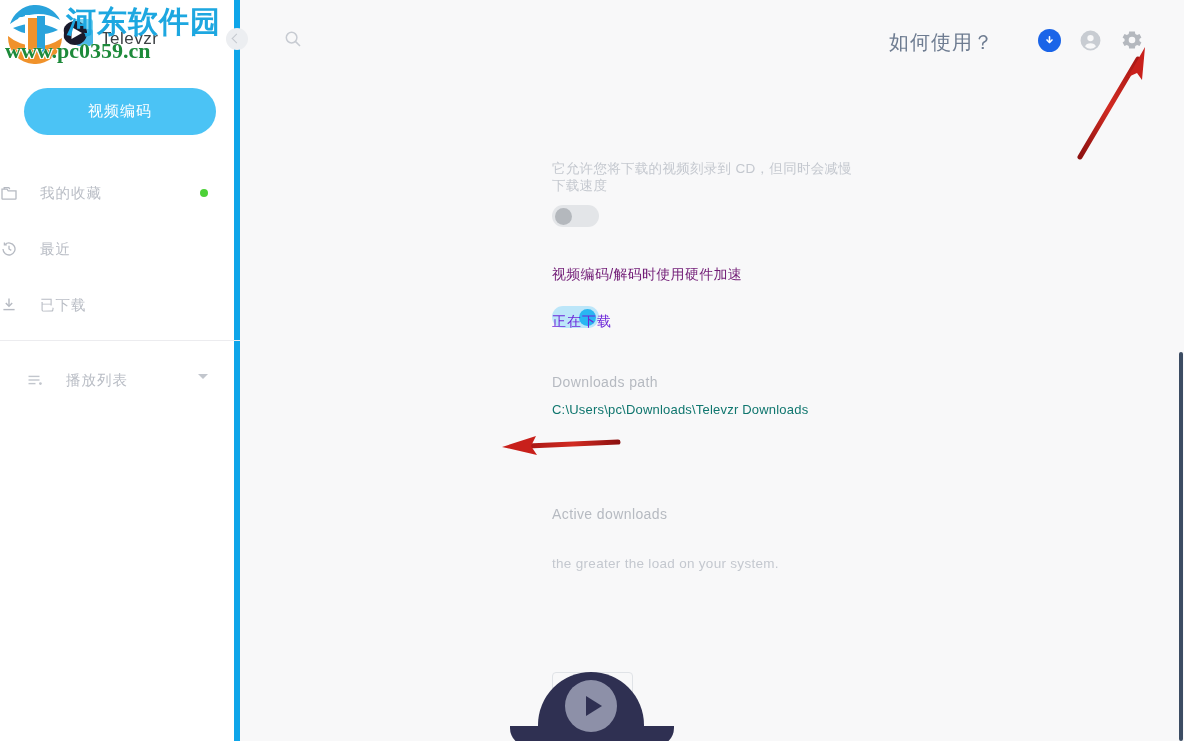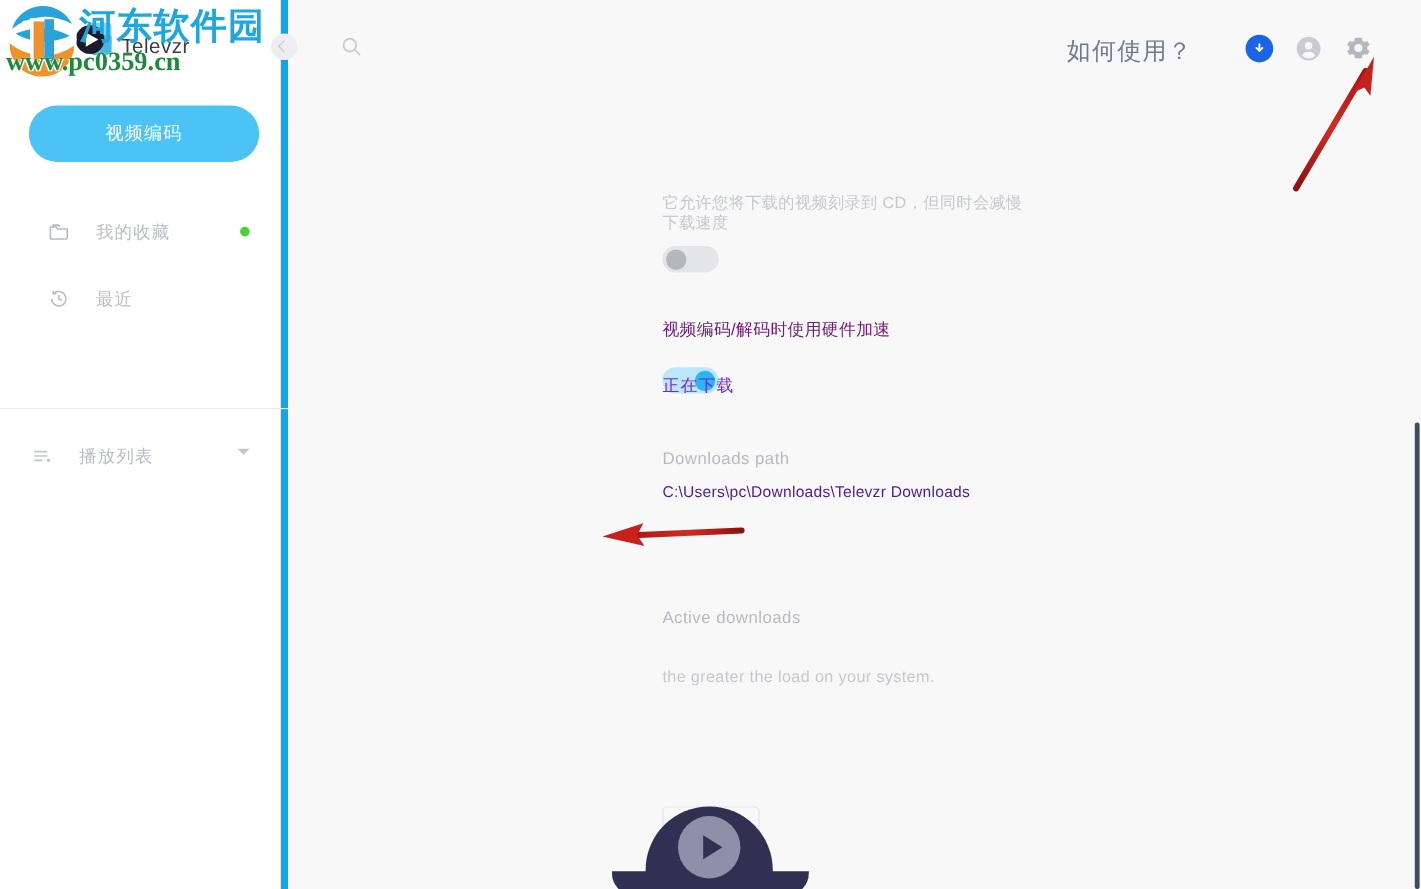--- a/index.html
+++ b/index.html
@@ -94,21 +94,20 @@
     cursor: pointer;
     letter-spacing: 1px;
   }
 
   .nav { position: absolute; left: 0; top: 165px; width: 240px; }
   .nav-item {
     position: relative;
     display: flex;
     align-items: center;
     height: 56px;
-    padding-left: 40px;
     box-sizing: border-box;
     cursor: pointer;
   }
   .nav-item .ico {
     width: 18px; height: 18px;
     margin-right: 22px;
     color: #b6bac2;
     display: flex; align-items: center; justify-content: center;
     flex: 0 0 auto;
   }
@@ -244,21 +243,21 @@
   }
   .field-label {
     position: absolute;
     font-size: 14px;
     color: #b6bac1;
     letter-spacing: .4px;
   }
   .field-value {
     position: absolute;
     font-size: 13px;
-    color: #4c1d95;
+    color: #0f766e;
     letter-spacing: .2px;
   }
   .folder-button {
     position: absolute;
     left: 312px; top: 430px;
     width: 208px; height: 38px;
     background: #4bc3f5;
     border: none;
     color: #ffffff;
     font-size: 14px;
@@ -379,20 +378,30 @@
         <span class="ico">
           <svg viewBox="0 0 18 18" width="18" height="18" fill="none" stroke="currentColor" stroke-width="1.3">
             <path d="M3 9a6 6 0 1 0 1.9-4.4"></path>
             <path d="M4.4 2.4v2.4h2.4"></path>
             <path d="M9 5.8V9l2.3 1.4"></path>
           </svg>
         </span>
         <span class="lbl">最近</span>
       </div>
 
+      <div class="nav-item">
+        <span class="ico">
+          <svg viewBox="0 0 18 18" width="18" height="18" fill="none" stroke="currentColor" stroke-width="1.4">
+            <path d="M9 2.6v7.2"></path>
+            <path d="M5.8 7 9 10.2 12.2 7"></path>
+            <path d="M3.4 13.6h11.2"></path>
+          </svg>
+        </span>
+        <span class="lbl">已下载</span>
+      </div>
     </div>
 
     <div class="nav-sep"></div>
 
     <div class="playlist-row">
       <span class="ico">
         <svg viewBox="0 0 18 18" width="18" height="18" fill="none" stroke="currentColor" stroke-width="1.4">
           <path d="M2.5 5.4h11"></path>
           <path d="M2.5 9h11"></path>
           <path d="M2.5 12.6h7"></path>

